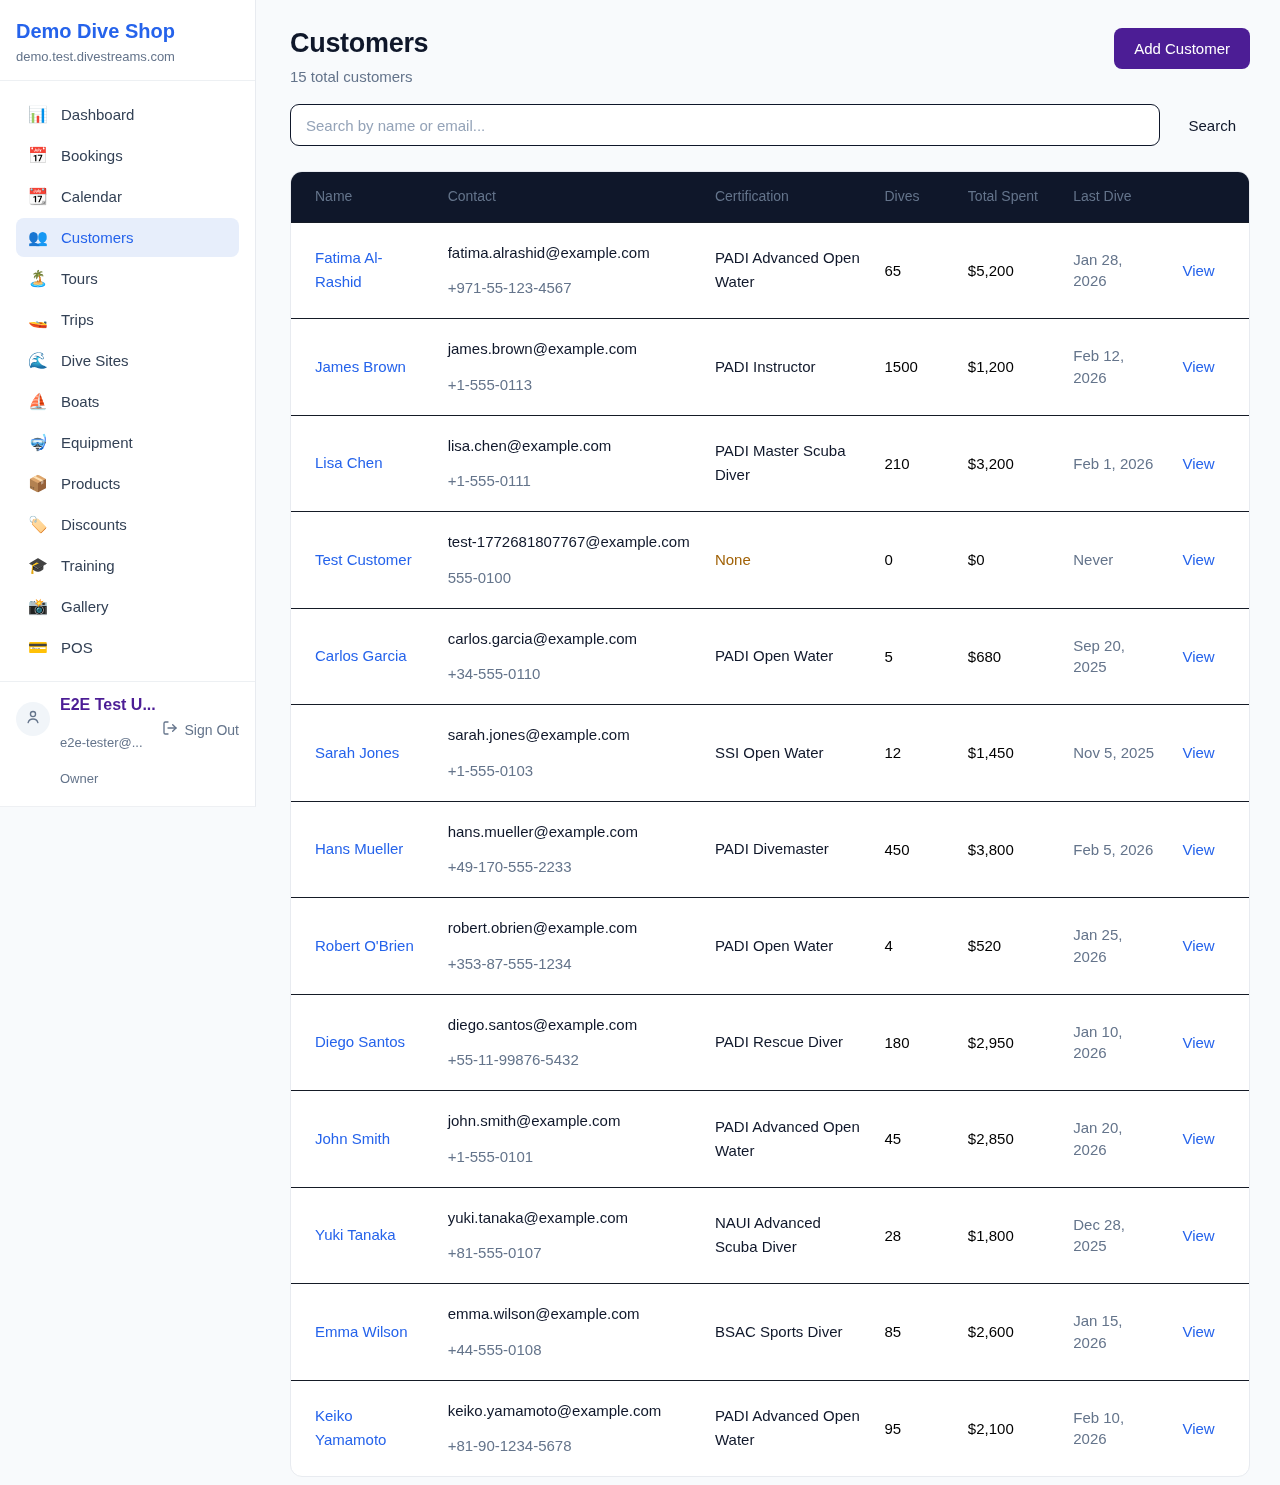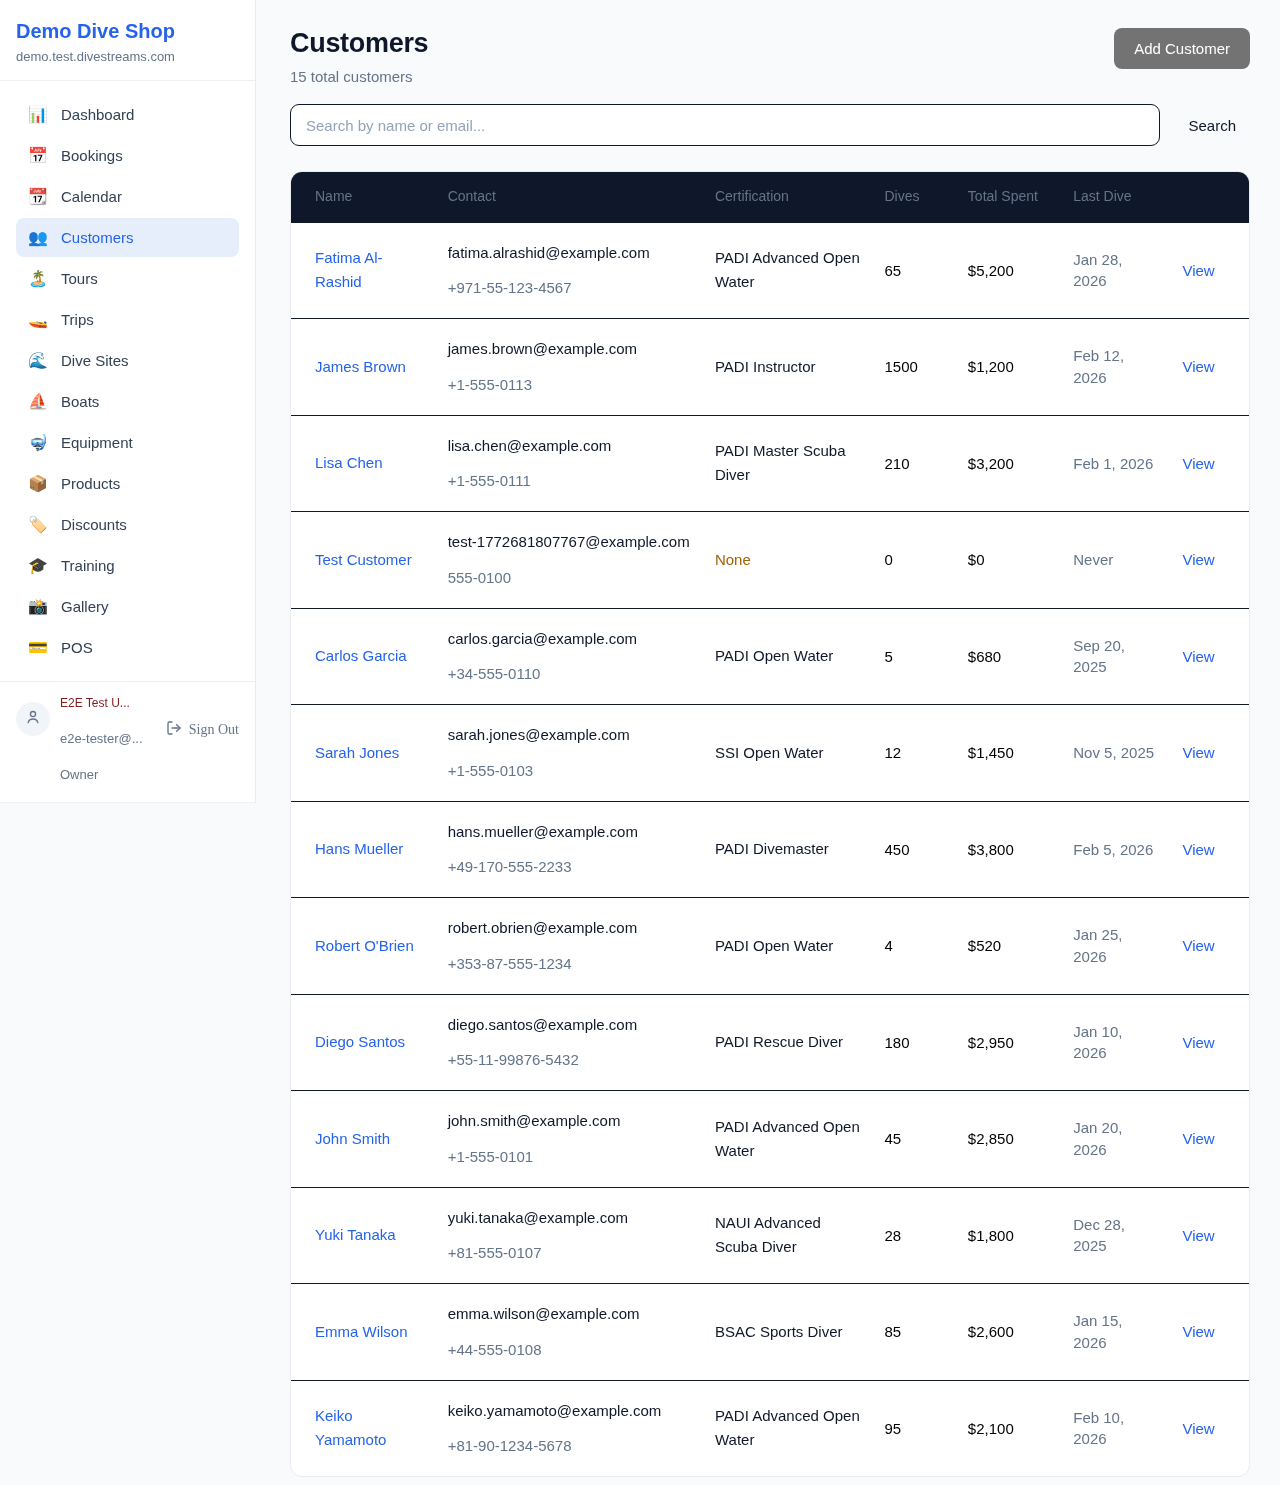--- a/index.html
+++ b/index.html
@@ -35,37 +35,37 @@
     border-top: 1px solid #edf0f3;
     padding: 14px 16px 20px 16px;
     display: flex; align-items: flex-start; gap: 10px;
   }
   .avatar {
     width: 34px; height: 34px; border-radius: 50%; background: #f1f5f9;
     display: flex; align-items: center; justify-content: center;
     flex: 0 0 34px; margin-top: 6px;
   }
   .user-info { flex: 1; min-width: 0; }
-  .user-name { font-weight: normal; font-size: 12px; color: #7f1d1d; white-space: nowrap; }
+  .user-name { font-weight: bold; font-size: 16px; color: #4c1d95; white-space: nowrap; }
   .user-email, .user-role { font-size: 13px; color: #64748b; margin-top: 21px; }
   .signout {
     display: flex; align-items: center; gap: 7px;
     color: #64748b; font-size: 14px;
     background: none; border: none; cursor: pointer;
-    font-family: Liberation Serif, serif;
+    font-family: Liberation Sans, sans-serif;
     margin-top: 24px; padding: 0; white-space: nowrap;
   }
 
   
   .main { flex: 1; padding: 28px 30px 26px 34px; min-width: 0; }
   .page-header { display: flex; justify-content: space-between; align-items: flex-start; }
   .page-title { font-size: 27px; font-weight: bold; margin: 0; letter-spacing: -0.3px; }
   .page-subtitle { color: #64748b; font-size: 15px; margin-top: 9px; }
   .add-btn {
-    background: #737373; color: #ffffff; border: none; border-radius: 8px;
+    background: #4c1d95; color: #ffffff; border: none; border-radius: 8px;
     padding: 12px 20px; font-size: 15px; font-weight: 500; cursor: pointer;
     font-family: "Liberation Sans", sans-serif;
   }
   .search-row { display: flex; align-items: center; margin-top: 19px; }
   .search-input {
     flex: 1; height: 42px;
     border: 1px solid #0f172a; border-radius: 9px;
     padding: 0 15px; font-size: 15px; color: #0f172a; background: #fff;
     font-family: "Liberation Sans", sans-serif; outline: none;
   }

